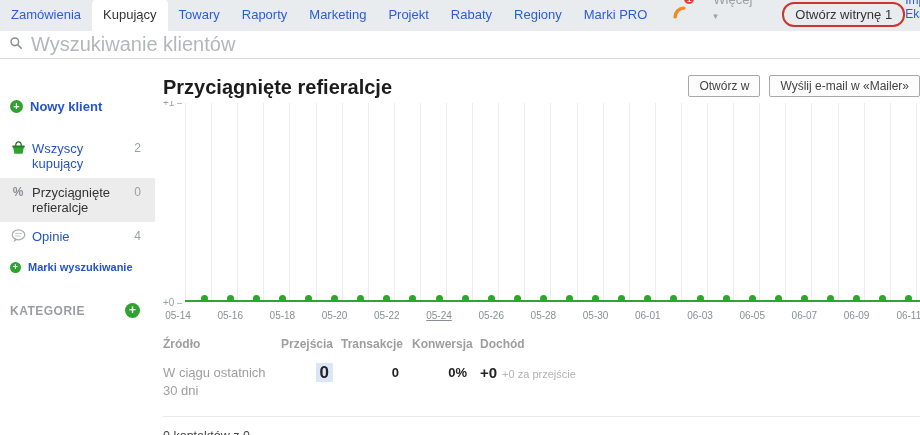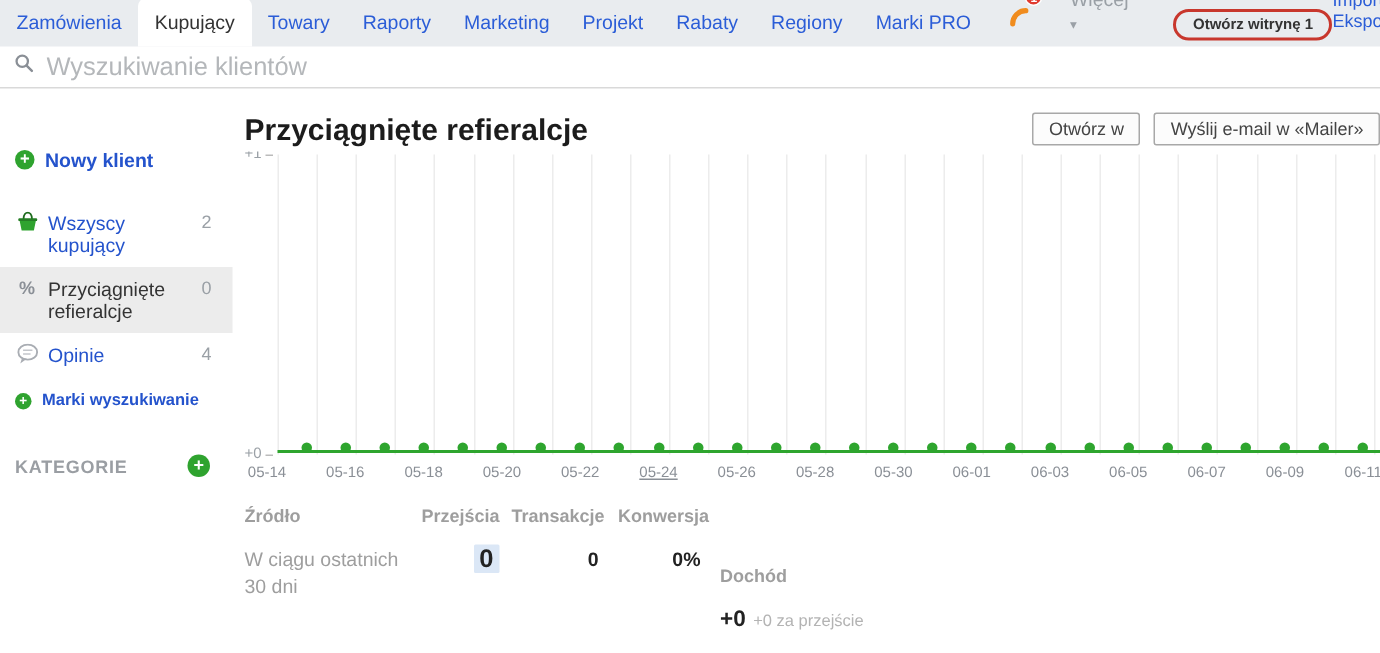--- a/index.html
+++ b/index.html
@@ -9,28 +9,28 @@
     padding-right:20px; position:relative; }
   .tab { font-size:13px; color:#2b5dd7; padding:8px 11px 9px; cursor:pointer; white-space:nowrap; }
   .tab.active { background:#fff; color:#333; border-radius:5px 5px 0 0; }
   .phone-wrap { position:relative; margin-left:14px; padding-bottom:7px; cursor:pointer; }
   .badge { position:absolute; top:-12px; right:-8px; width:12px; height:12px; border-radius:50%;
     background:#e03a2f; color:#fff; font-size:8px; font-weight:bold; text-align:center;
     line-height:12px; border:1px solid #fff; }
   .more { margin-left:26px; color:#9aa0a6; font-size:13px; padding-bottom:9px; cursor:pointer; }
   .caret { font-size:9px; color:#9aa0a6; }
   .open-site { margin-left:30px; margin-bottom:4px; border:2px solid #c8372d; border-radius:12px;
-    padding:3px 11px; font-size:10px; color:#333; font-weight:bold; background:transparent;
+    padding:3px 11px; font-size:13px; color:#333; font-weight:normal; background:transparent;
     white-space:nowrap; cursor:pointer; }
   .import { margin-left:auto; color:#2b5dd7; font-size:12px; padding-bottom:10px;
     text-decoration:none; cursor:pointer; }
   .searchbar { height:28px; display:flex; align-items:center; padding-left:9px;
     border-bottom:1px solid #d9d9d9; background:#fff; }
   .searchbar svg { flex:0 0 auto; }
-  .search-input { border:none; outline:none; font-size:17px; color:#3b82f6; margin-left:8px; flex:1;
+  .search-input { border:none; outline:none; font-size:20px; color:#3b82f6; margin-left:8px; flex:1;
     font-family:"Liberation Sans", sans-serif; }
   .search-input::placeholder { color:#b4b7ba; }
   .content { display:flex; }
   .sidebar { width:155px; flex:0 0 155px; padding-top:40px; }
   .side-new { display:flex; align-items:center; padding-left:10px; margin-bottom:20px;
     color:#2453cc; font-weight:bold; font-size:13px; cursor:pointer; }
   .plus-circle { display:inline-block; width:13px; height:13px; border-radius:50%;
     background:#2fa32f; color:#fff; font-size:11px; font-weight:bold; text-align:center;
     line-height:13px; margin-right:7px; flex:0 0 auto; }
   .side-item { display:flex; align-items:flex-start; padding:7px 14px 7px 10px; font-size:13px;
@@ -64,21 +64,21 @@
   .scol { display:flex; flex-direction:column; }
   .scol .hd { font-size:12px; font-weight:bold; color:#9e9e9e; line-height:14px; }
   .scol .vl { margin-top:13px; font-size:13px; font-weight:bold; color:#222; line-height:18px; }
   .c-src { width:112px; }
   .c-src .vl { font-weight:normal; color:#9e9e9e; }
   .c-prz { width:58px; text-align:right; }
   .c-prz .vl { font-size:17px; line-height:18px; }
   .c-prz .hl { background:#dbe7f6; padding:0 4px; border-radius:1px; }
   .c-trn { margin-left:8px; width:58px; text-align:right; }
   .c-knw { margin-left:13px; width:55px; text-align:right; }
-  .c-dch { margin-left:13px;margin-top:40px; }
+  .c-dch { margin-left:13px; }
   .c-dch .vl { display:flex; align-items:baseline; }
   .dch-num { font-size:15px; }
   .dch-note { font-size:11px; color:#b3b3b3; font-weight:normal; margin-left:5px; }
   .pfooter { margin-top:16px; margin-right:0; border-top:1px solid #e8e8e8;
     padding-top:12px; font-size:12.5px; color:#444; }
 </style>
 </head>
 <body>
 
 <div class="topbar">

